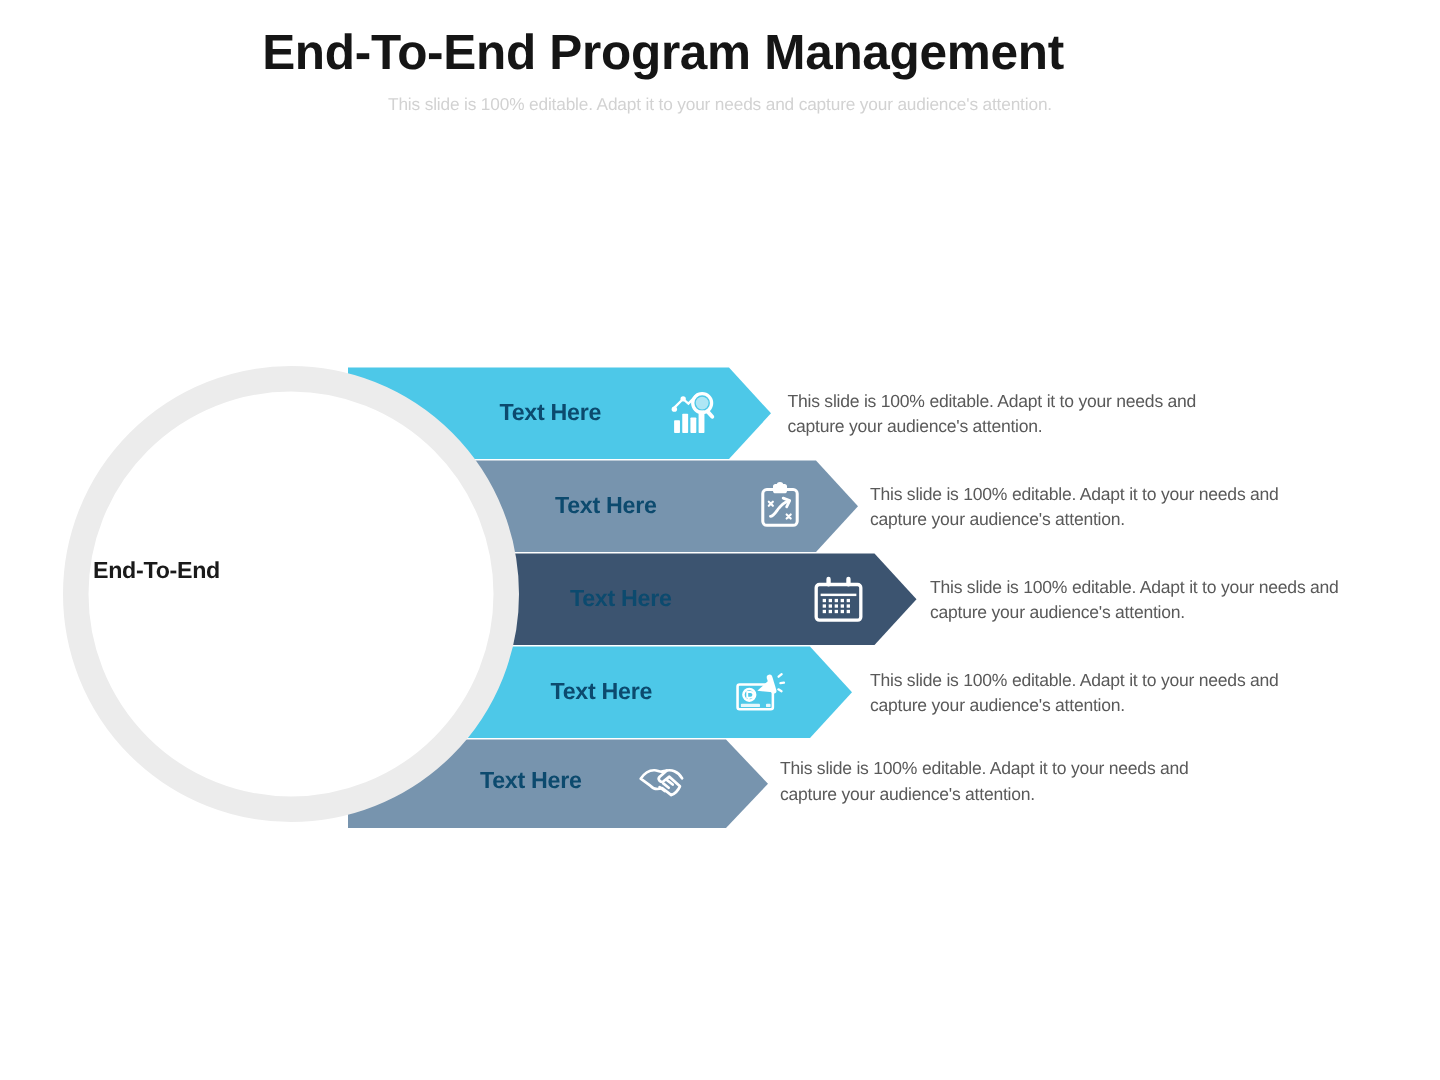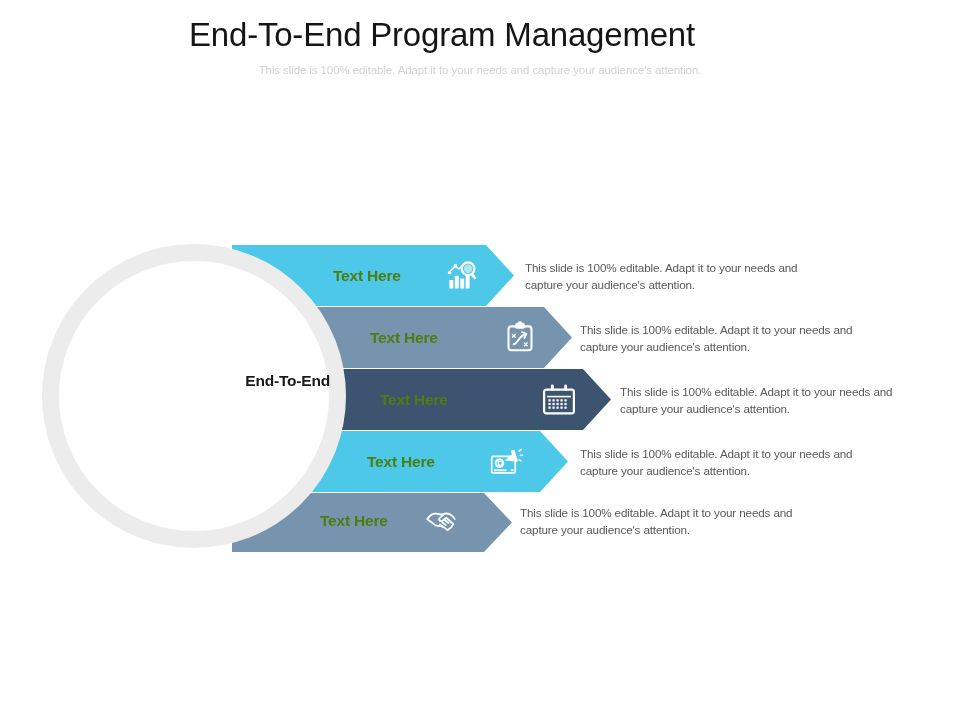--- a/index.html
+++ b/index.html
@@ -21,21 +21,21 @@
   }
 
   
   #title {
     position: absolute;
     left: 0;
     top: 16px;
     width: 884px;
     text-align: center;
     font-size: 33px;
-    font-weight: 400;
+    font-weight: 700;
     color: #151515;
     letter-spacing: -0.2px;
     white-space: nowrap;
   }
   #subtitle {
     position: absolute;
     left: 0;
     top: 64px;
     width: 960px;
     text-align: center;
@@ -59,21 +59,21 @@
     position: absolute;
     left: 232px;
   }
   .band svg {
     display: block;
     overflow: visible;
   }
 
   .band-label {
     position: absolute;
-    color: #4d7c0f;
+    color: #0c4a6e;
     font-size: 15.5px;
     font-weight: bold;
     letter-spacing: -0.2px;
     white-space: nowrap;
     line-height: 1;
   }
 
   .band-icon {
     position: absolute;
     width: 34px;
@@ -100,21 +100,21 @@
     border-radius: 50%;
     background: #ffffff;
     border: 17px solid #ececec;
     box-sizing: border-box;
   }
   #circle-label {
     position: absolute;
     left: 62px;
     top: 370px;
     width: 268px;
-    text-align: right;
+    text-align: left;
     font-size: 15.5px;
     font-weight: bold;
     color: #1a1a1a;
     line-height: 1.42;
     letter-spacing: -0.2px;
   }
 </style>
 </head>
 <body>
 

